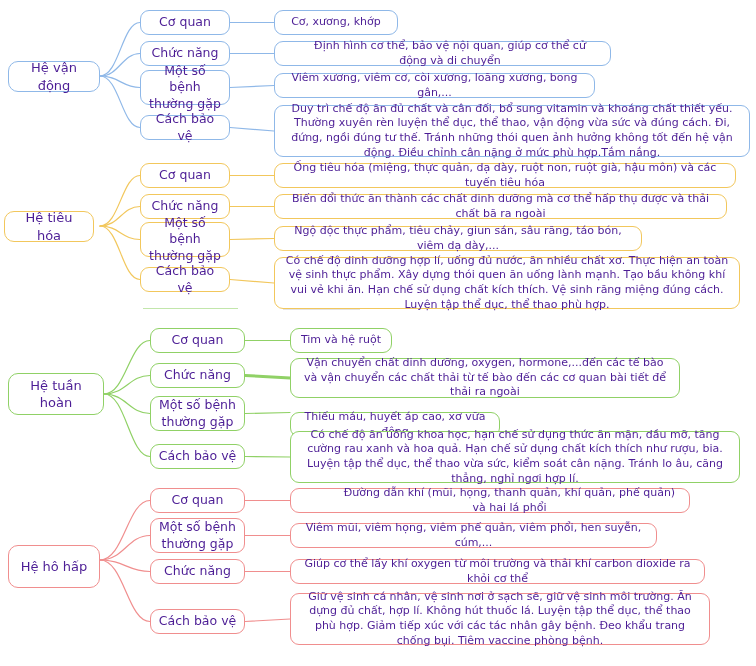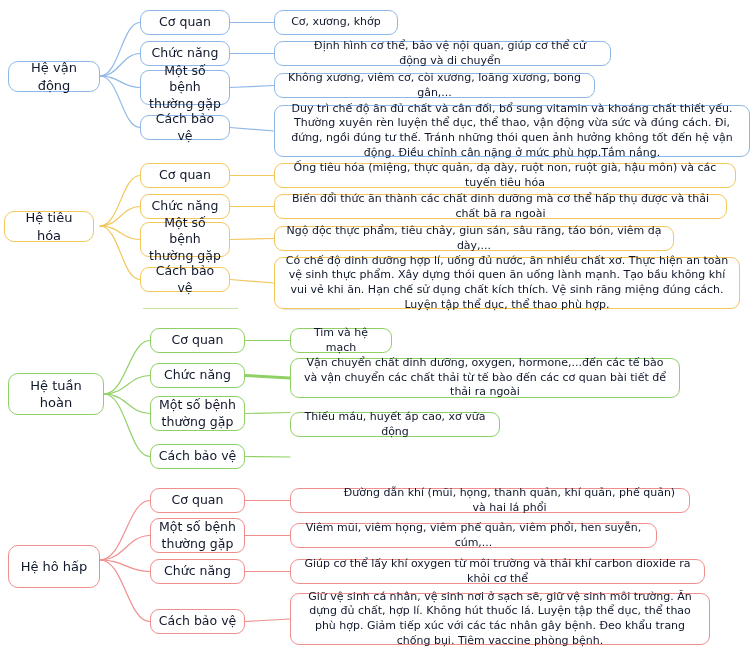--- a/index.html
+++ b/index.html
@@ -32,21 +32,21 @@
     box-sizing: border-box;
     border: 1.3px solid #8ab4e8;
     border-radius: 9px;
     background: #ffffff;
     display: flex;
     align-items: center;
     justify-content: center;
     text-align: center;
     line-height: 1.32;
     padding: 3px 7px;
-    color: #0f172a;
+    color: #4c1d95;
   }
   .node.root {
     font-size: 13px;
     border-radius: 10px;
   }
   .node.branch {
     font-size: 12.5px;
   }
   .node.leaf {
     font-size: 11px;
@@ -105,44 +105,45 @@
       <path d="M 100 560 C 124 560, 127.5 621.5, 150 621.5" stroke="#f08e8e" stroke-width="1.2" fill="none" stroke-linecap="round"></path>
       <path d="M 245 621.5 L 290 619" stroke="#f08e8e" stroke-width="1.2" fill="none" stroke-linecap="round"></path>
     </svg>
 <div class="sec-blue" style="position: absolute; left: 0px; top: 0px; width: 756px; height: 666px;">
       <div class="node root" style="left: 8px; top: 61px; width: 92px; height: 31px; border-color: rgb(143, 184, 232);">Hệ vận động</div>
       <div class="node branch" style="left: 140px; top: 10px; width: 90px; height: 25px; border-color: rgb(143, 184, 232);">Cơ quan</div>
       <div class="node leaf" style="left: 274px; top: 10px; width: 124px; height: 25px; border-color: rgb(143, 184, 232);">Cơ, xương, khớp</div>
       <div class="node branch" style="left: 140px; top: 41px; width: 90px; height: 25px; border-color: rgb(143, 184, 232);">Chức năng</div>
       <div class="node leaf" style="left: 274px; top: 41px; width: 337px; height: 25px; border-color: rgb(143, 184, 232); padding-left: 24px;">Định hình cơ thể, bảo vệ nội quan, giúp cơ thể cử động và di chuyển</div>
       <div class="node branch" style="left: 140px; top: 70px; width: 90px; height: 35px; border-color: rgb(143, 184, 232);">Một số bệnh thường gặp</div>
-      <div class="node leaf" style="left: 274px; top: 73px; width: 321px; height: 25px; border-color: rgb(143, 184, 232);">Không xương, viêm cơ, còi xương, loãng xương, bong gân,...</div>
+      <div class="node leaf" style="left: 274px; top: 73px; width: 321px; height: 25px; border-color: rgb(143, 184, 232);">Viêm xương, viêm cơ, còi xương, loãng xương, bong gân,...</div>
       <div class="node branch" style="left: 140px; top: 115px; width: 90px; height: 25px; border-color: rgb(143, 184, 232);">Cách bảo vệ</div>
       <div class="node leaf multiline" style="left: 274px; top: 105px; width: 476px; height: 52px; border-color: rgb(143, 184, 232);">Duy trì chế độ ăn đủ chất và cân đối, bổ sung vitamin và khoáng chất thiết yếu. Thường xuyên rèn luyện thể dục, thể thao, vận động vừa sức và đúng cách. Đi, đứng, ngồi đúng tư thế. Tránh những thói quen ảnh hưởng không tốt đến hệ vận động. Điều chỉnh cân nặng ở mức phù hợp.Tắm nắng.</div>
     </div>
     <div class="sec-yellow" style="position: absolute; left: 0px; top: 0px; width: 756px; height: 666px;">
       <div class="node root" style="left: 4px; top: 211px; width: 90px; height: 31px; border-color: rgb(242, 199, 92);">Hệ tiêu hóa</div>
       <div class="node branch" style="left: 140px; top: 163px; width: 90px; height: 25px; border-color: rgb(242, 199, 92);">Cơ quan</div>
       <div class="node leaf" style="left: 274px; top: 163px; width: 462px; height: 25px; border-color: rgb(242, 199, 92);">Ống tiêu hóa (miệng, thực quản, dạ dày, ruột non, ruột già, hậu môn) và các tuyến tiêu hóa</div>
       <div class="node branch" style="left: 140px; top: 194px; width: 90px; height: 25px; border-color: rgb(242, 199, 92);">Chức năng</div>
       <div class="node leaf" style="left: 274px; top: 194px; width: 453px; height: 25px; border-color: rgb(242, 199, 92);">Biến đổi thức ăn thành các chất dinh dưỡng mà cơ thể hấp thụ được và thải chất bã ra ngoài</div>
       <div class="node branch" style="left: 140px; top: 222px; width: 90px; height: 35px; border-color: rgb(242, 199, 92);">Một số bệnh thường gặp</div>
-      <div class="node leaf" style="left: 274px; top: 226px; width: 400px; height: 25px; border-color: rgb(242, 199, 92);">Ngộ độc thực phẩm, tiêu chảy, giun sán, sâu răng, táo bón, viêm dạ dày,...</div>
+      <div class="node leaf" style="left: 274px; top: 226px; width: 368px; height: 25px; border-color: rgb(242, 199, 92);">Ngộ độc thực phẩm, tiêu chảy, giun sán, sâu răng, táo bón, viêm dạ dày,...</div>
       <div class="node branch" style="left: 140px; top: 267px; width: 90px; height: 25px; border-color: rgb(242, 199, 92);">Cách bảo vệ</div>
       <div class="node leaf multiline" style="left: 274px; top: 257px; width: 466px; height: 52px; border-color: rgb(242, 199, 92);">Có chế độ dinh dưỡng hợp lí, uống đủ nước, ăn nhiều chất xơ.  Thực hiện an toàn vệ sinh thực phẩm.  Xây dựng thói quen ăn uống lành mạnh.  Tạo bầu không khí vui vẻ khi ăn. Hạn chế sử dụng chất kích thích.  Vệ sinh răng miệng đúng cách.  Luyện tập thể dục, thể thao phù hợp.</div>
     </div>
     <div class="sec-green" style="position: absolute; left: 0px; top: 0px; width: 756px; height: 666px;">
       <div class="node root" style="left: 8px; top: 373px; width: 96px; height: 42px; border-color: rgb(144, 209, 102);">Hệ tuần hoàn</div>
       <div class="node branch" style="left: 150px; top: 328px; width: 95px; height: 25px; border-color: rgb(144, 209, 102);">Cơ quan</div>
-      <div class="node leaf" style="left: 290px; top: 328px; width: 102px; height: 25px; border-color: rgb(144, 209, 102);">Tim và hệ mạch</div>
+      <div class="node leaf" style="left: 290px; top: 328px; width: 102px; height: 25px; border-color: rgb(144, 209, 102);">Tim và hệ ruột</div>
       <div class="node branch" style="left: 150px; top: 363px; width: 95px; height: 25px; border-color: rgb(144, 209, 102);">Chức năng</div>
       <div class="node leaf multiline" style="left: 290px; top: 358px; width: 390px; height: 40px; border-color: rgb(144, 209, 102);">Vận chuyển chất dinh dưỡng, oxygen, hormone,...đến các tế bào và vận chuyển các chất thải từ tế bào đến các cơ quan bài tiết để thải ra ngoài</div>
       <div class="node branch" style="left: 150px; top: 396px; width: 95px; height: 35px; border-color: rgb(144, 209, 102);">Một số bệnh thường gặp</div>
       <div class="node leaf" style="left: 290px; top: 412px; width: 210px; height: 25px; border-color: rgb(144, 209, 102);">Thiếu máu, huyết áp cao, xơ vữa động</div>
       <div class="node branch" style="left: 150px; top: 444px; width: 95px; height: 25px; border-color: rgb(144, 209, 102);">Cách bảo vệ</div>
+      <div class="node leaf multiline" style="left: 290px; top: 431px; width: 450px; height: 52px; border-color: rgb(144, 209, 102);">Có chế độ ăn uống khoa học, hạn chế sử dụng thức ăn mặn, dầu mỡ, tăng cường rau xanh và hoa quả.  Hạn chế sử dụng chất kích thích như rượu, bia.   Luyện tập thể dục, thể thao vừa sức, kiểm soát cân nặng.  Tránh lo âu, căng thẳng, nghỉ ngơi hợp lí.</div>
     </div>
     <div class="sec-red" style="position: absolute; left: 0px; top: 0px; width: 756px; height: 666px;">
       <div class="node root" style="left: 8px; top: 545px; width: 92px; height: 43px; border-color: rgb(240, 142, 142);">Hệ hô hấp</div>
       <div class="node branch" style="left: 150px; top: 488px; width: 95px; height: 25px; border-color: rgb(240, 142, 142);">Cơ quan</div>
       <div class="node leaf" style="left: 290px; top: 488px; width: 400px; height: 25px; border-color: rgb(240, 142, 142); padding-left: 48px;">Đường dẫn khí (mũi, họng, thanh quản, khí quản, phế quản) và hai lá phổi</div>
       <div class="node branch" style="left: 150px; top: 518px; width: 95px; height: 35px; border-color: rgb(240, 142, 142);">Một số bệnh thường gặp</div>
       <div class="node leaf" style="left: 290px; top: 523px; width: 367px; height: 25px; border-color: rgb(240, 142, 142);">Viêm mũi, viêm họng, viêm phế quản, viêm phổi, hen suyễn, cúm,...</div>
       <div class="node branch" style="left: 150px; top: 559px; width: 95px; height: 25px; border-color: rgb(240, 142, 142);">Chức năng</div>
       <div class="node leaf" style="left: 290px; top: 559px; width: 415px; height: 25px; border-color: rgb(240, 142, 142);">Giúp cơ thể lấy khí oxygen từ môi trường và thải khí carbon dioxide ra khỏi cơ thể</div>
       <div class="node branch" style="left: 150px; top: 609px; width: 95px; height: 25px; border-color: rgb(240, 142, 142);">Cách bảo vệ</div>

